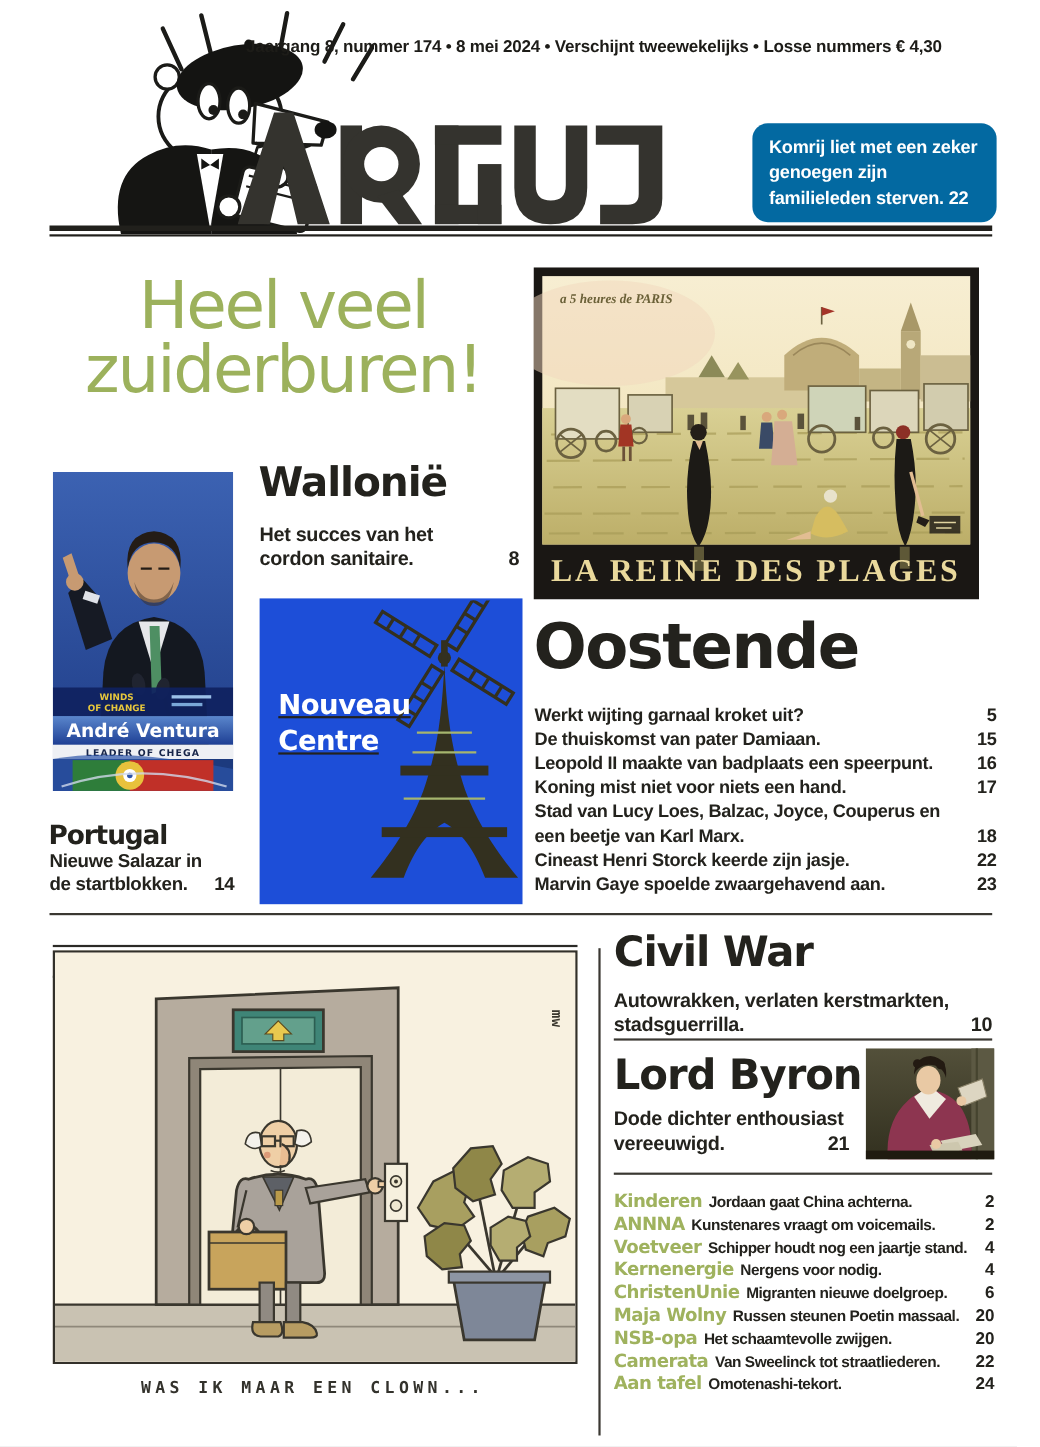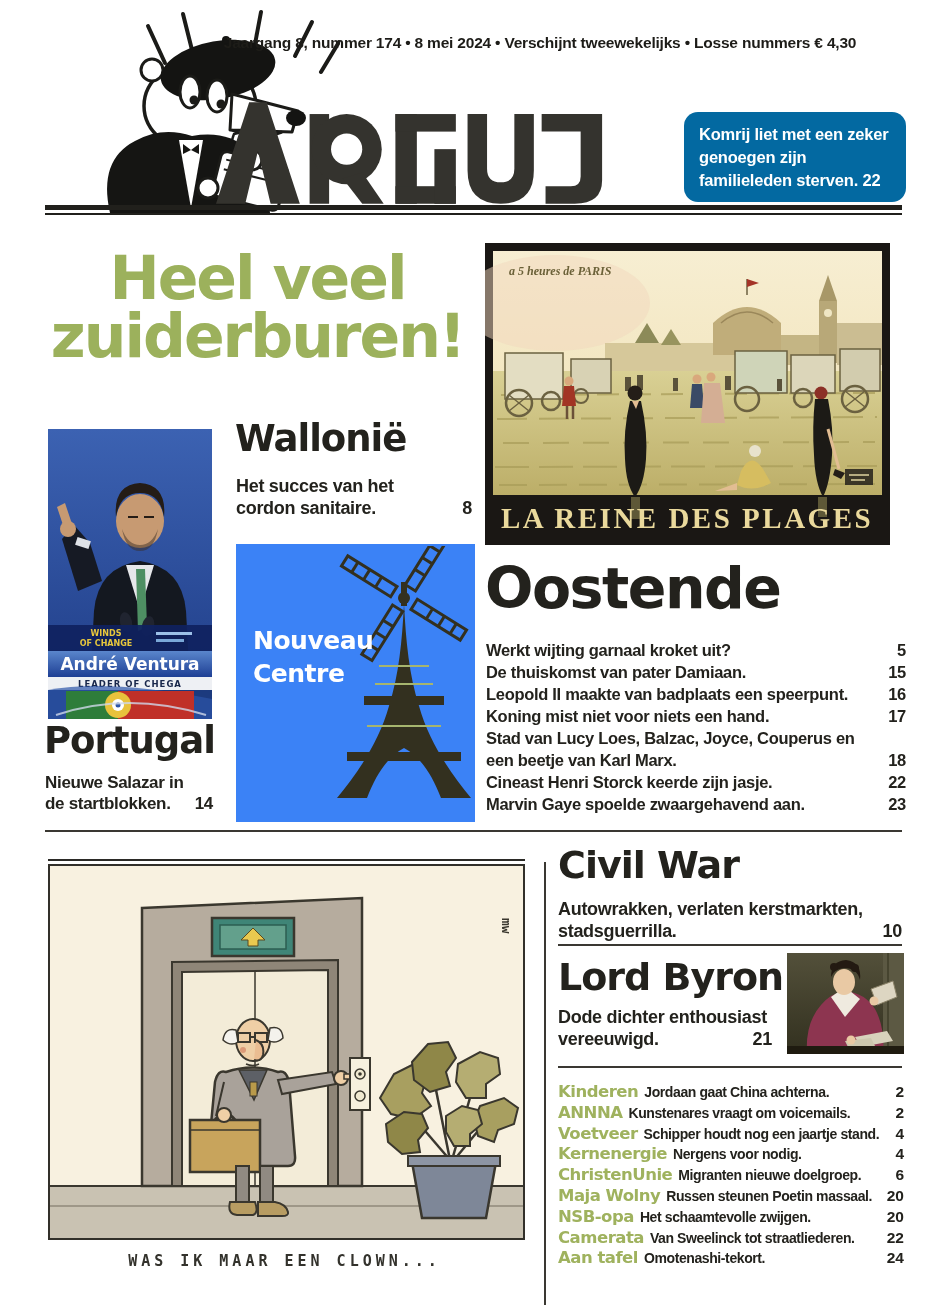--- a/index.html
+++ b/index.html
@@ -6,21 +6,21 @@
   .page{position:relative;width:945px;height:1315px;background:#ffffff;margin:0 auto;
         font-family:"Liberation Sans",sans-serif;color:#23221d;overflow:hidden;}
   .abs{position:absolute;}
 
   
   .t-head{font-family:"DejaVu Sans",sans-serif;font-weight:bold;color:#23221d;letter-spacing:-1px;line-height:1;}
   .t-sub{font-family:"Liberation Sans",sans-serif;font-weight:bold;color:#23221d;letter-spacing:-0.3px;}
   .issue-line{font:bold 15.5px "Liberation Sans",sans-serif;letter-spacing:-0.2px;text-align:center;color:#1d1c18;}
   .teaser{background:#0369a1;border-radius:14px;padding:11px 15px;
           font:bold 16.5px/1.38 "Liberation Sans",sans-serif;color:#ffffff;letter-spacing:-0.2px;}
-  .headline{font-family:"DejaVu Sans",sans-serif;font-weight:bold;color:#9cb15c;
+  .headline{font-family:"DejaVu Sans",sans-serif;font-weight:normal;color:#9cb15c;
             font-size:60px;line-height:0.96;letter-spacing:-2px;text-align:center;}
   .rule{background:#21201c;}
   .thinrule{background:#3a3832;}
   .pgrow{display:flex;justify-content:space-between;align-items:baseline;}
 
   
   .o-list{width:420px;}
   .o-row{display:flex;align-items:baseline;height:22px;
          font:bold 16.5px "Liberation Sans",sans-serif;letter-spacing:-0.3px;color:#23221d;}
   .o-num{margin-left:auto;}
@@ -31,21 +31,21 @@
   .idx-text{font:bold 14px "Liberation Sans",sans-serif;color:#23221d;letter-spacing:-0.4px;}
   .idx-num{font:bold 15.5px "Liberation Sans",sans-serif;margin-left:auto;}
 
   
   .signature{font:bold 9.5px "DejaVu Sans Mono",monospace;letter-spacing:2.5px;color:#2b2a26;
              border-bottom:2px solid #2b2a26;padding-bottom:2px;display:inline-block;}
   .sigline{background:#2b2a26;height:2px;}
   .cartoon-frame{border:2px solid #32302a;background:#f8f1e0;}
   .caption{font:bold 15px "DejaVu Sans Mono",monospace;letter-spacing:4px;color:#33322c;text-align:center;}
 
-  .nouveau{background:#3b82f6;overflow:hidden;}
+  .nouveau{background:#1d4ed8;overflow:hidden;text-decoration:underline;}
   .nv-title{font:bold 25px/1.32 "DejaVu Sans",sans-serif;color:#ffffff;letter-spacing:-0.5px;position:relative;z-index:2;}
 </style>
 </head>
 <body>
 
 <div class="page">
 
   <svg class="abs" style="left:40px;top:8px;" width="300" height="205" viewBox="0 0 300 205">
     <g stroke="#1b1b18" stroke-width="4" stroke-linecap="round">
       <line x1="125" y1="55" x2="108" y2="18"></line>
@@ -257,21 +257,21 @@
     <rect x="0" y="261" width="164" height="29" fill="#1c3a7e"></rect>
     <path d="M0,261 Q60,250 164,270 L164,290 L0,290 Z" fill="#2c54a8" opacity="0.7"></path>
     <rect x="18" y="262" width="52" height="28" fill="#2e7d3a"></rect>
     <rect x="70" y="262" width="76" height="28" fill="#c03028"></rect>
     <circle cx="70" cy="276" r="13" fill="#e8c23c"></circle>
     <circle cx="70" cy="276" r="6" fill="#ffffff"></circle>
     <circle cx="70" cy="276" r="2.5" fill="#2c54a8"></circle>
     <path d="M8,286 Q80,262 158,286" fill="none" stroke="#cfd8ea" stroke-width="2" opacity="0.8"></path>
   </svg>
 
-  <div class="abs t-head" style="left:44px;top:722px;font-size:37px;">Portugal</div>
+  <div class="abs t-head" style="left:44px;top:747px;font-size:24px;">Portugal</div>
   <div class="abs t-sub" style="left:45px;top:772px;width:168px;font-size:17px;line-height:21px;">
     <div>Nieuwe Salazar in</div>
     <div class="pgrow">
       <span>de startblokken.</span>
       <span>14</span>
     </div>
   </div>
 
   <div class="abs t-head" style="left:235px;top:420px;font-size:37px;">Wallonië</div>
   <div class="abs t-sub" style="left:236px;top:475px;width:236px;font-size:18px;line-height:22px;">

